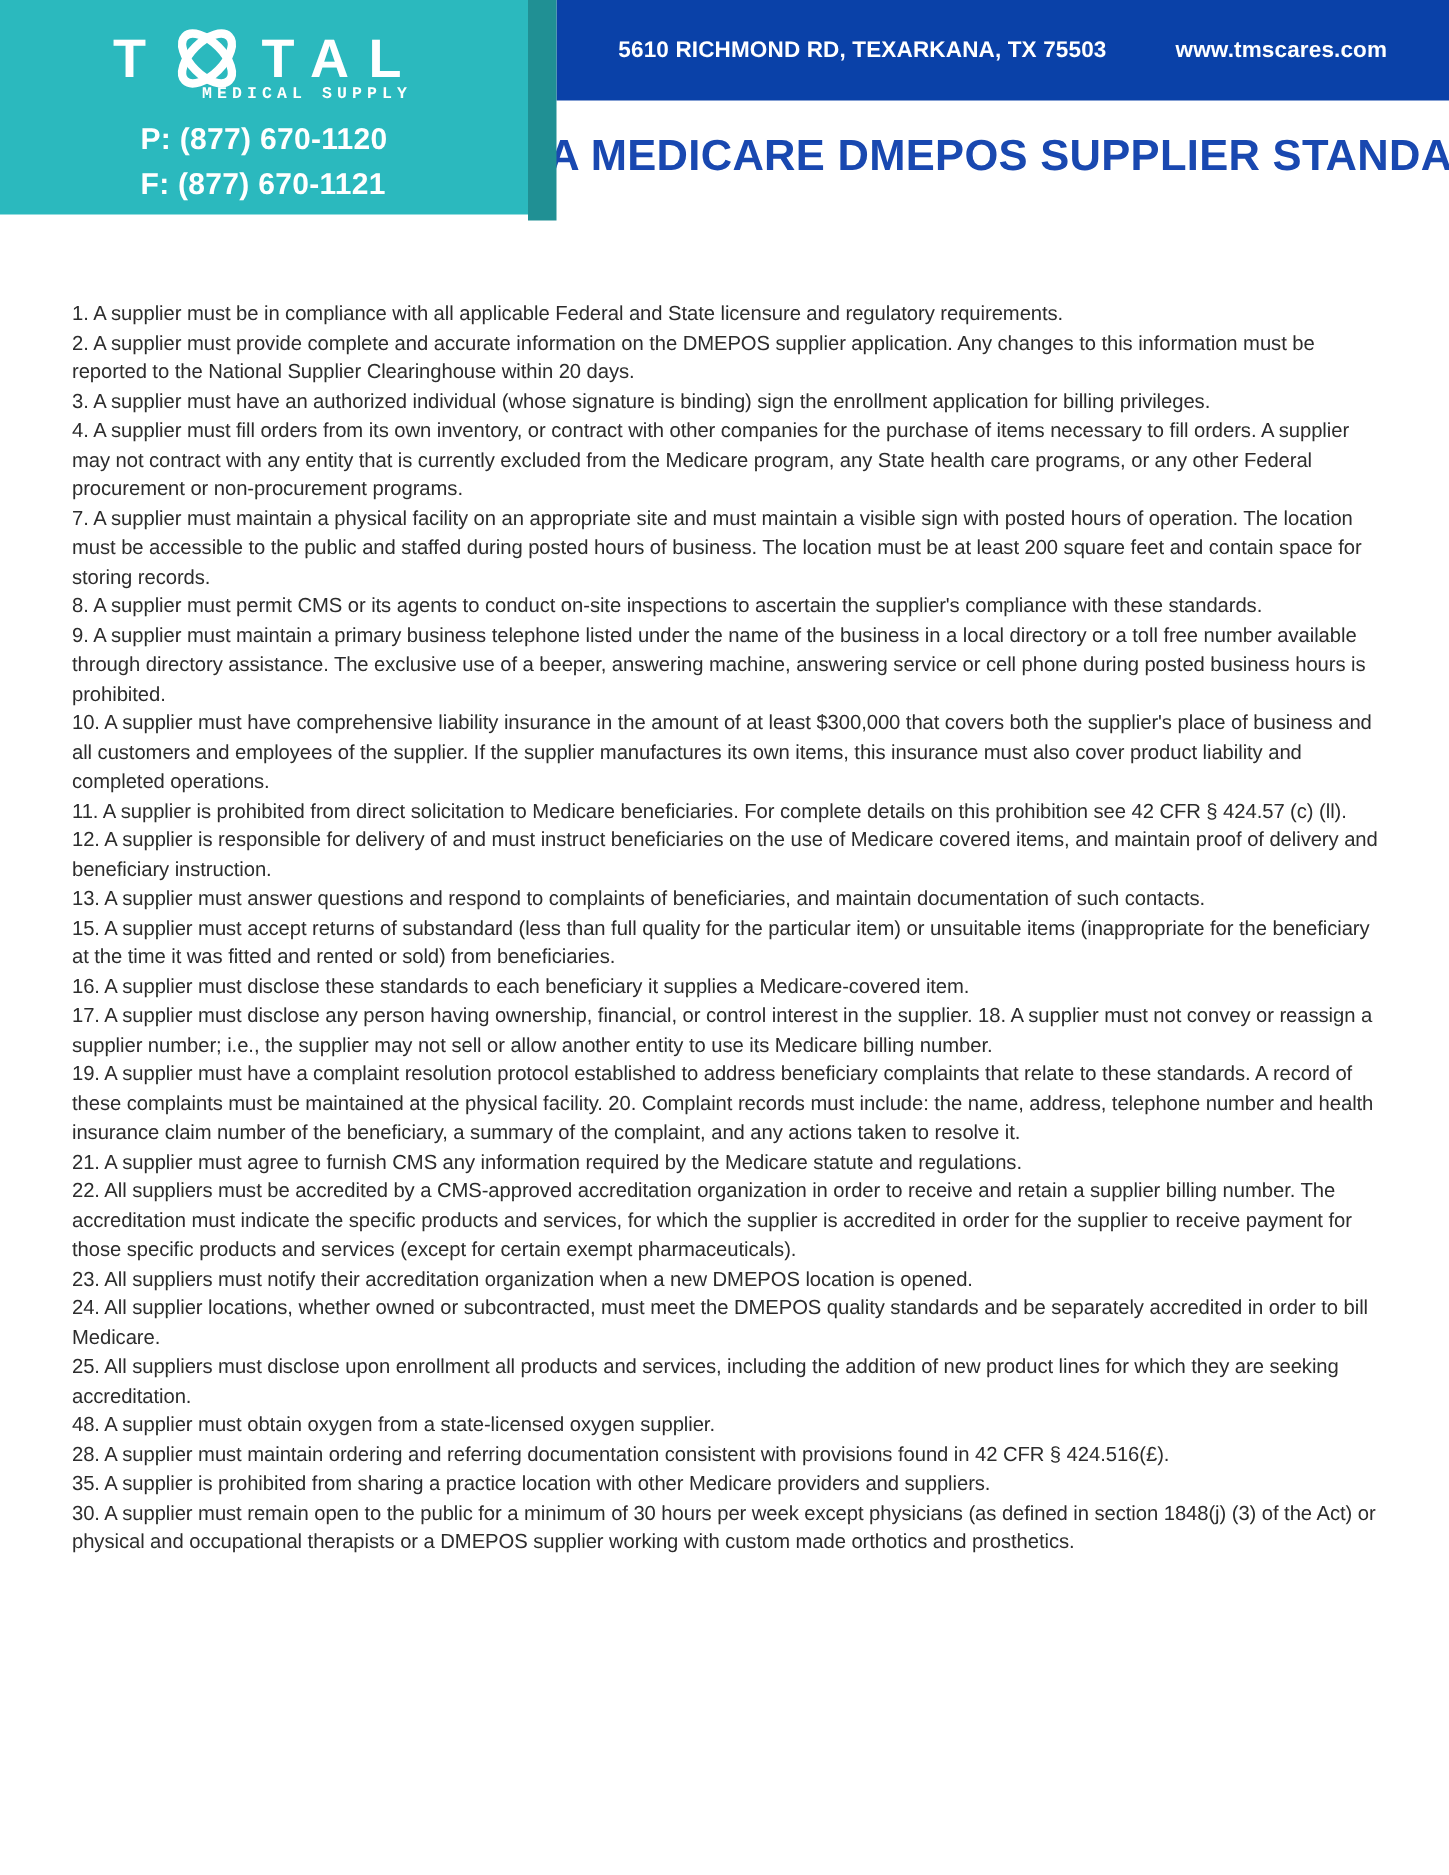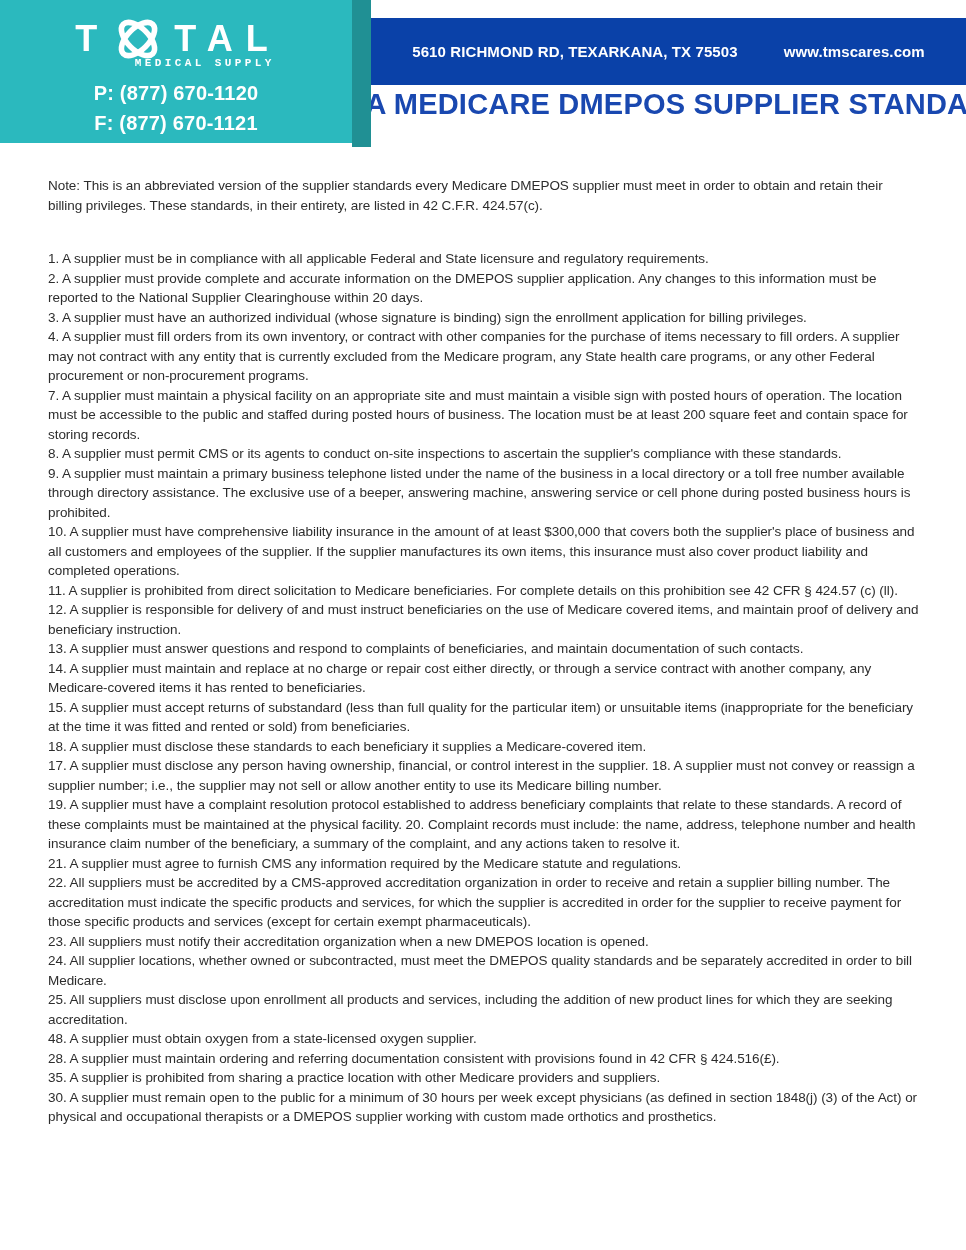--- a/index.html
+++ b/index.html
@@ -26,31 +26,31 @@
   .logo-letter {
     font-size:36px; font-weight:bold; letter-spacing:13px; line-height:1;
     padding-left:4px;
   }
   .logo-suffix { padding-left:10px; }
   .atom-icon { width:52px; height:48px; margin:0 0 0 2px; flex:0 0 auto; }
   .logo-tagline {
     color:#fff; font-size:11px; font-weight:bold; letter-spacing:3.4px;
     text-align:right; margin-top:-6px; padding-right:6px;font-family:Liberation Mono, monospace;
   }
-  .phone-lines { margin-top:9px; text-align:center; }
+  .phone-lines { margin-top:9px; }
   .phone-lines div {
     color:#fff; font-weight:bold; font-size:20px; line-height:30px;
     letter-spacing:0.2px;
   }
 
   
   .blue-bar {
     position:absolute; left:371px; top:0; right:0; height:67px;
     background:var(--blue,#0A41A8);
-    display:flex; align-items:center; justify-content:center; gap:46px;margin-top:18px;
+    display:flex; align-items:center; justify-content:center; gap:46px;
   }
   .blue-bar span {
     color:#fff; font-weight:bold; font-size:15px; letter-spacing:0.1px;
     white-space:nowrap;
   }
 
   
   .title-row {
     position:absolute; left:371px; top:67px; right:0; height:74px;
     display:flex; align-items:center; justify-content:center;
@@ -60,21 +60,21 @@
     letter-spacing:0.2px; white-space:nowrap;
   }
 
   
   .doc-body {
     position:absolute; left:48px; top:176px; width:872px;
     color:var(--text,#2D2D2D); font-size:13.5px; line-height:19.5px;
     letter-spacing:-0.05px;
   }
   .note { margin:0; }
-  .standards { margin-top:34px; }
+  .standards { margin-top:23px; }
   .std { margin:0; }
 </style>
 </head>
 <body>
 
 <div class="teal-block">
   <div class="logo-wrap">
     <div class="logo-line">
       <span class="logo-letter">T</span>
       <svg class="atom-icon" viewBox="0 0 64 60" aria-hidden="true">
@@ -95,36 +95,34 @@
 <div class="blue-bar">
   <span>5610 RICHMOND RD, TEXARKANA, TX 75503</span>
   <span>www.tmscares.com</span>
 </div>
 
 <div class="title-row">
   <div class="page-title">HCFA MEDICARE DMEPOS SUPPLIER STANDARDS</div>
 </div>
 
 <div class="doc-body">
-  <p class="note">Note: This is an abbreviated version of the supplier standards every Medicare DMEPOS supplier must meet in order to obtain and retain their billing privileges. These standards, in their entirety, are listed in 42 C.F.R. 424.57(c).</p>
   <div class="standards">
       <p class="std">1. A supplier must be in compliance with all applicable Federal and State licensure and regulatory requirements.</p>
       <p class="std">2. A supplier must provide complete and accurate information on the DMEPOS supplier application. Any changes to this information must be reported to the National Supplier Clearinghouse within 20 days.</p>
       <p class="std">3. A supplier must have an authorized individual (whose signature is binding) sign the enrollment application for billing privileges.</p>
       <p class="std">4. A supplier must fill orders from its own inventory, or contract with other companies for the purchase of items necessary to fill orders. A supplier may not contract with any entity that is currently excluded from the Medicare program, any State health care programs, or any other Federal procurement or non-procurement programs.</p>
       <p class="std">7. A supplier must maintain a physical facility on an appropriate site and must maintain a visible sign with posted hours of operation. The location must be accessible to the public and staffed during posted hours of business. The location must be at least 200 square feet and contain space for storing records.</p>
       <p class="std">8. A supplier must permit CMS or its agents to conduct on-site inspections to ascertain the supplier's compliance with these standards.</p>
       <p class="std">9. A supplier must maintain a primary business telephone listed under the name of the business in a local directory or a toll free number available through directory assistance. The exclusive use of a beeper, answering machine, answering service or cell phone during posted business hours is prohibited.</p>
       <p class="std">10. A supplier must have comprehensive liability insurance in the amount of at least $300,000 that covers both the supplier's place of business and all customers and employees of the supplier. If the supplier manufactures its own items, this insurance must also cover product liability and completed operations.</p>
       <p class="std">11. A supplier is prohibited from direct solicitation to Medicare beneficiaries. For complete details on this prohibition see 42 CFR § 424.57 (c) (ll).</p>
       <p class="std">12. A supplier is responsible for delivery of and must instruct beneficiaries on the use of Medicare covered items, and maintain proof of delivery and beneficiary instruction.</p>
       <p class="std">13. A supplier must answer questions and respond to complaints of beneficiaries, and maintain documentation of such contacts.</p>
-      <p class="std">14. A supplier must maintain and replace at no charge or repair cost either directly, or through a service contract with another company, any Medicare-covered items it has rented to beneficiaries.</p>
       <p class="std">15. A supplier must accept returns of substandard (less than full quality for the particular item) or unsuitable items (inappropriate for the beneficiary at the time it was fitted and rented or sold) from beneficiaries.</p>
-      <p class="std">18. A supplier must disclose these standards to each beneficiary it supplies a Medicare-covered item.</p>
+      <p class="std">16. A supplier must disclose these standards to each beneficiary it supplies a Medicare-covered item.</p>
       <p class="std">17. A supplier must disclose any person having ownership, financial, or control interest in the supplier. 18. A supplier must not convey or reassign a supplier number; i.e., the supplier may not sell or allow another entity to use its Medicare billing number.</p>
       <p class="std">19. A supplier must have a complaint resolution protocol established to address beneficiary complaints that relate to these standards. A record of these complaints must be maintained at the physical facility. 20. Complaint records must include: the name, address, telephone number and health insurance claim number of the beneficiary, a summary of the complaint, and any actions taken to resolve it.</p>
       <p class="std">21. A supplier must agree to furnish CMS any information required by the Medicare statute and regulations.</p>
       <p class="std">22. All suppliers must be accredited by a CMS-approved accreditation organization in order to receive and retain a supplier billing number. The accreditation must indicate the specific products and services, for which the supplier is accredited in order for the supplier to receive payment for those specific products and services (except for certain exempt pharmaceuticals).</p>
       <p class="std">23. All suppliers must notify their accreditation organization when a new DMEPOS location is opened.</p>
       <p class="std">24. All supplier locations, whether owned or subcontracted, must meet the DMEPOS quality standards and be separately accredited in order to bill Medicare.</p>
       <p class="std">25. All suppliers must disclose upon enrollment all products and services, including the addition of new product lines for which they are seeking accreditation.</p>
       <p class="std">48. A supplier must obtain oxygen from a state-licensed oxygen supplier.</p>
       <p class="std">28. A supplier must maintain ordering and referring documentation consistent with provisions found in 42 CFR § 424.516(£).</p>
       <p class="std">35. A supplier is prohibited from sharing a practice location with other Medicare providers and suppliers.</p>

